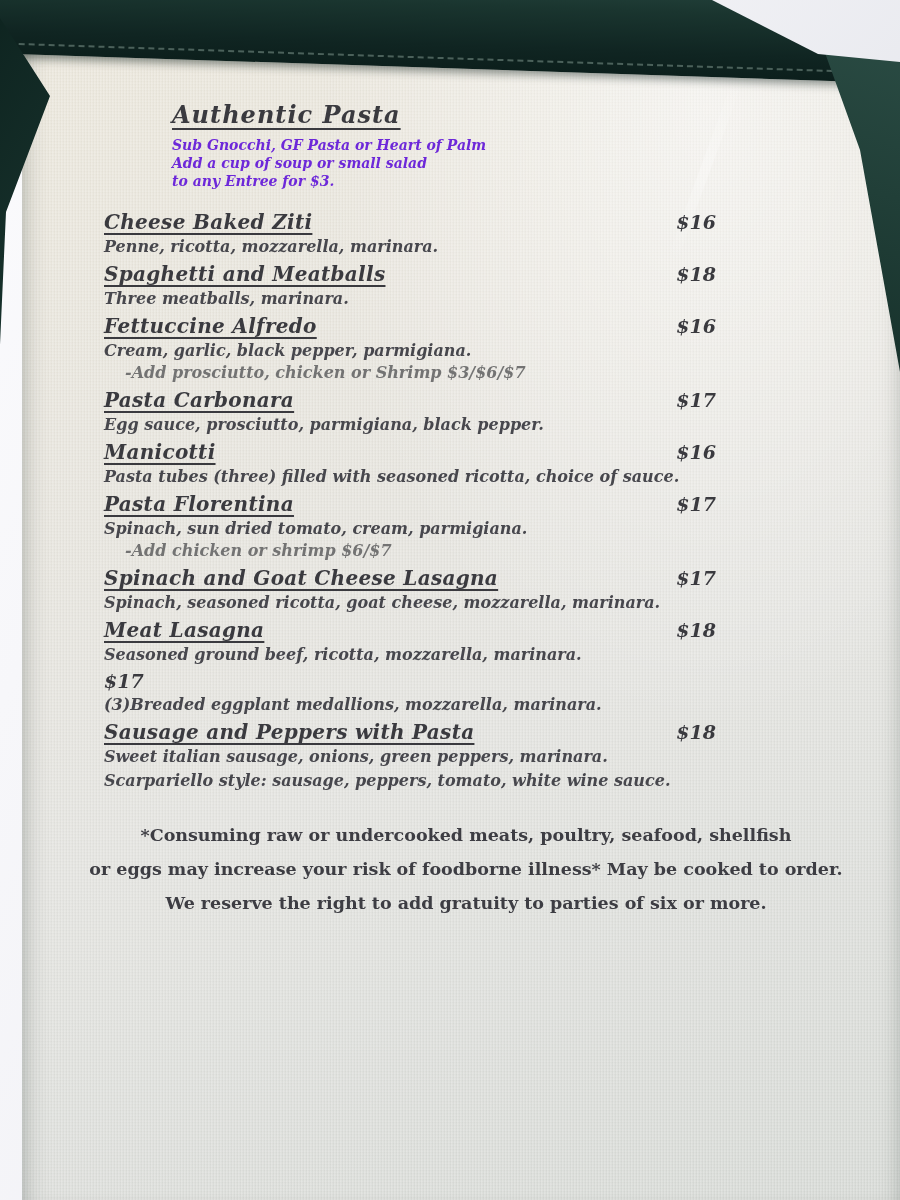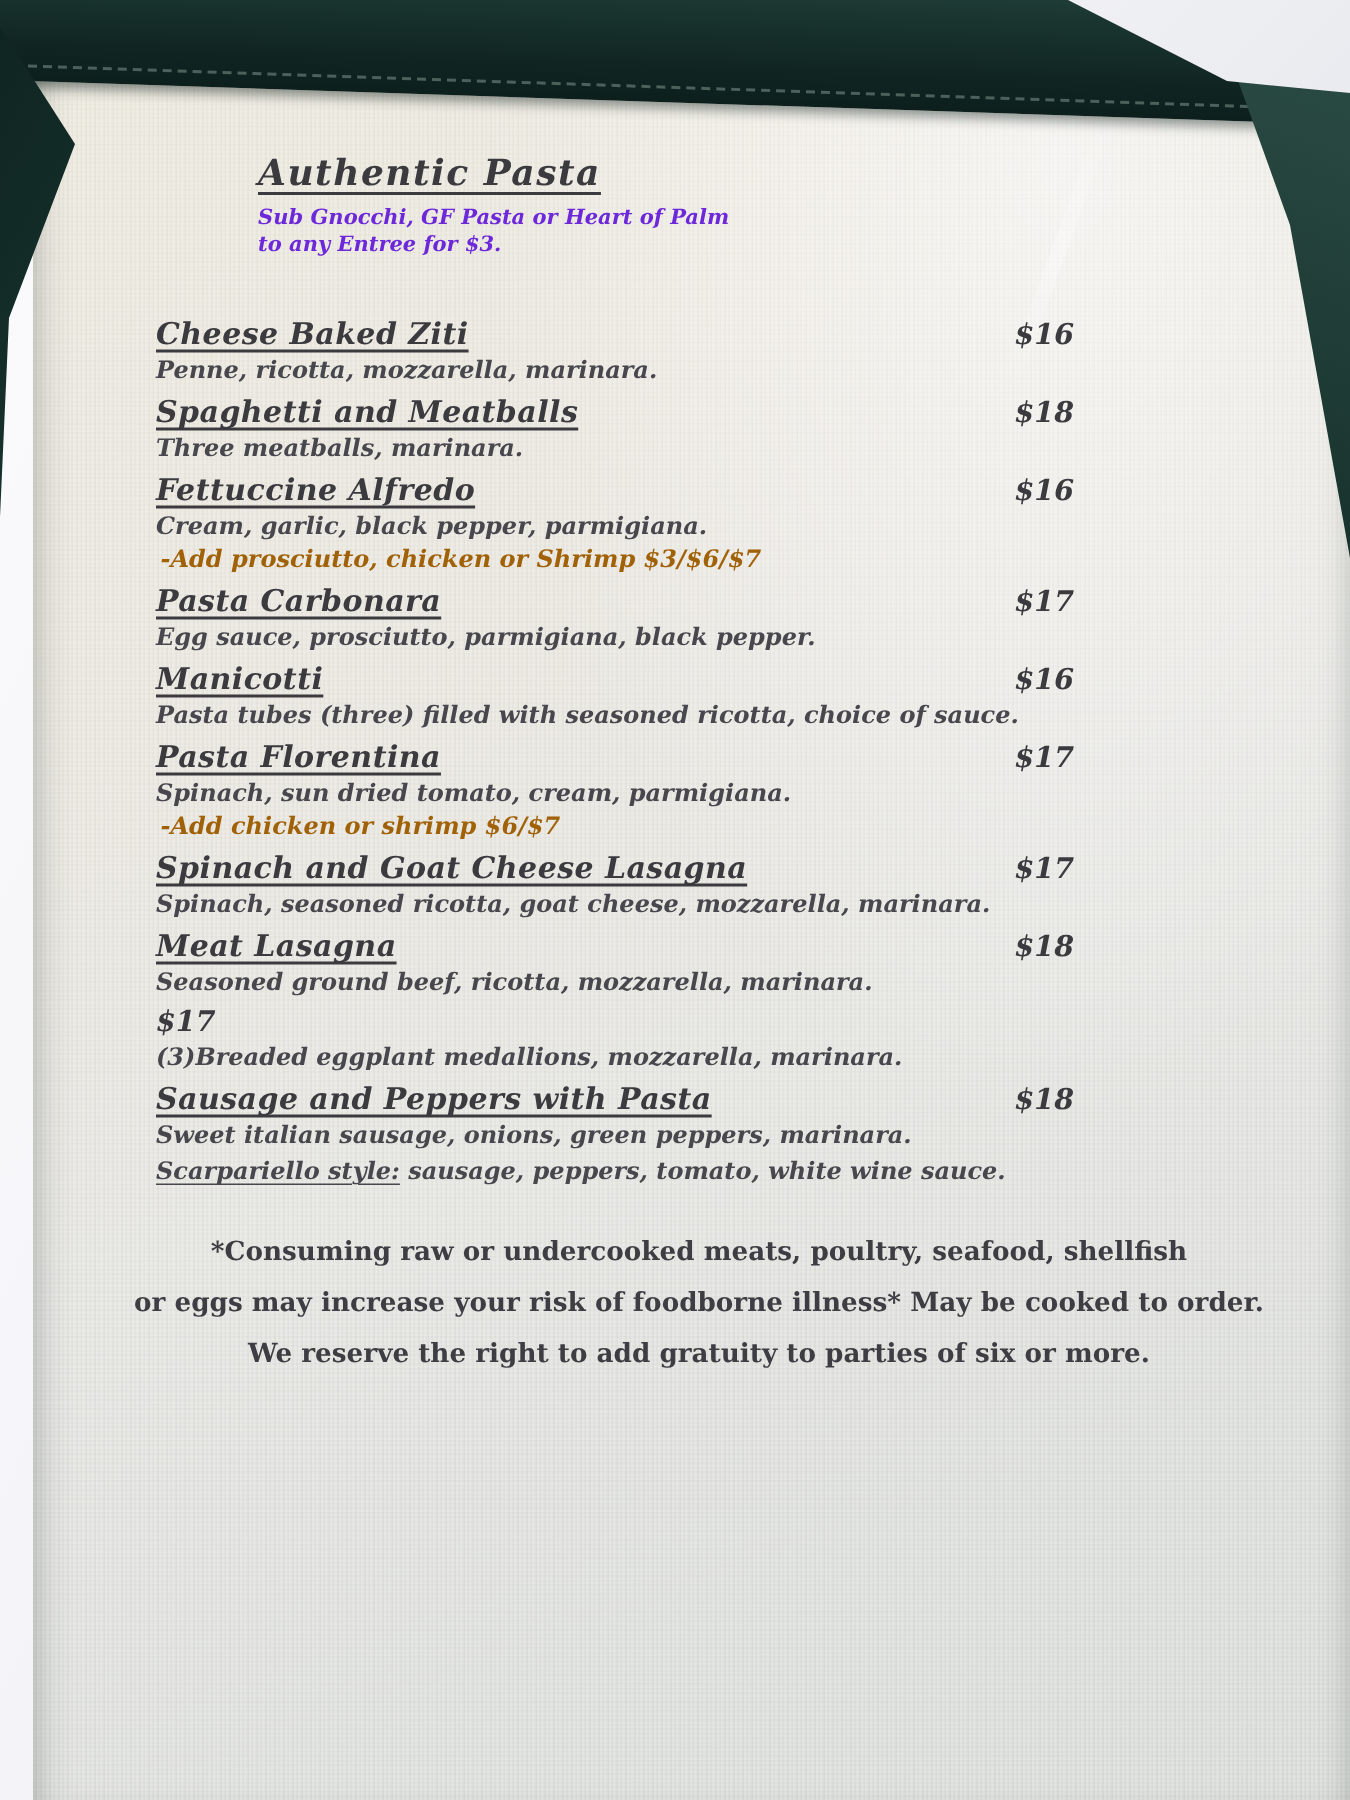--- a/index.html
+++ b/index.html
@@ -77,22 +77,22 @@
   .menu-col{position:absolute;left:82px;top:170px;width:612px;}
   .item{margin-bottom:4px;}
   .item-head{display:flex;justify-content:space-between;align-items:baseline;gap:34px;}
   .item-name{
     font-size:20px;font-weight:bold;font-style:italic;letter-spacing:.3px;
     text-decoration:underline;text-decoration-thickness:1.5px;text-underline-offset:4px;
     white-space:nowrap;
   }
   .item-price{font-size:19px;font-weight:bold;font-style:italic;}
   .item-desc{font-size:16px;font-weight:bold;font-style:italic;color:#47474d;line-height:22px;margin-top:2px;white-space:nowrap;}
-  .item-addon{font-size:16px;font-weight:bold;font-style:italic;color:#a16207;line-height:22px;margin-left:3px;white-space:nowrap;}
-  .variant-label{text-decoration:underline;text-decoration-thickness:1.2px;text-underline-offset:3px;}
+  .item-addon{font-size:16px;font-weight:bold;font-style:italic;color:#737373;line-height:22px;margin-left:21px;white-space:nowrap;}
+  .variant-label{text-decoration-thickness:1.2px;text-underline-offset:3px;}
 
   .menu-footer{position:absolute;left:64px;top:778px;width:760px;text-align:center;
     font-size:17.5px;font-weight:bold;line-height:34px;color:#3d3d43;}
 </style>
 </head>
 <body>
 
 <div class="photo">
 
   <div class="page"></div>
@@ -102,20 +102,21 @@
   <div class="cover-right"></div>
   <div class="cover-left"></div>
   <div class="cover-bottom"></div>
   <div class="cloth-corner"></div>
 
   <div class="content">
 
     <div class="menu-header">
       <div class="menu-title">Authentic Pasta</div>
       <div class="menu-sub">Sub Gnocchi, GF Pasta or Heart of Palm</div>
+      <div class="menu-sub">Add a cup of soup or small salad</div>
       <div class="menu-sub">to any Entree for $3.</div>
     </div>
 
     <div class="menu-col">
 
       <div class="item">
         <div class="item-head">
           <span class="item-name">Cheese Baked Ziti</span>
           <span class="item-price">$16</span>
         </div>

